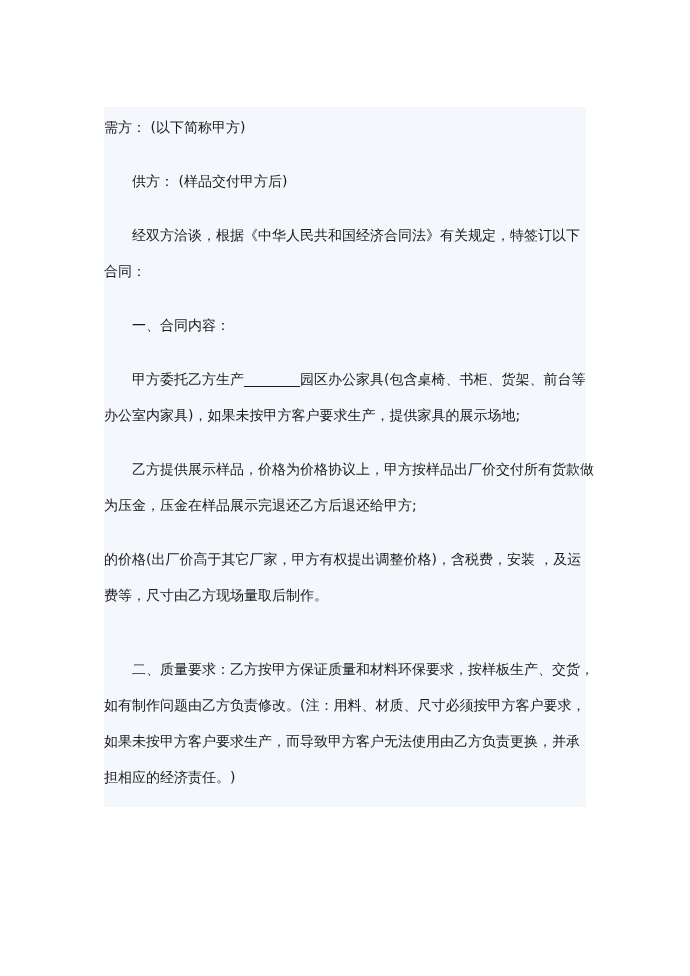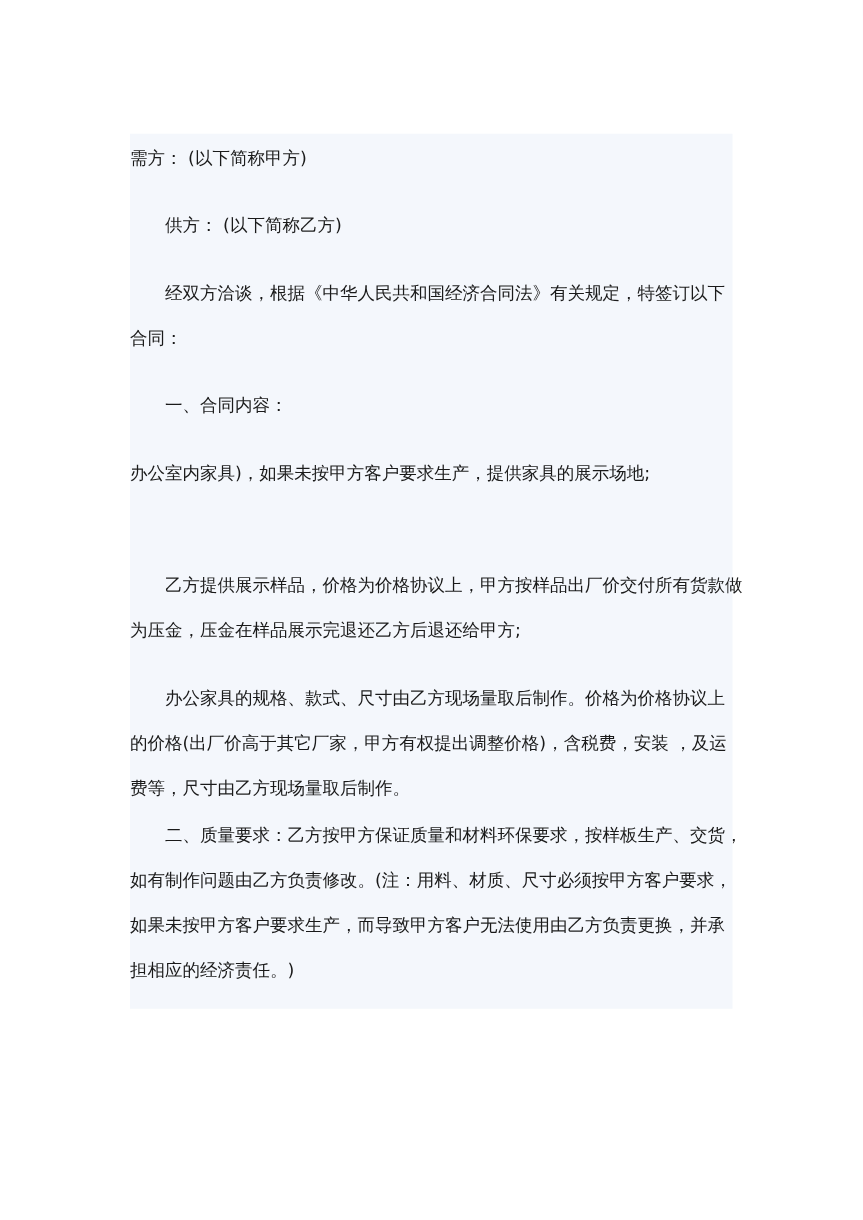--- a/index.html
+++ b/index.html
@@ -54,43 +54,43 @@
 <body>
 
 <div class="page">
   <div class="content-block">
 
     <p class="para" style="top:2px;">
       <span class="line">需方： (以下简称甲方)</span>
     </p>
 
     <p class="para" style="top:56px;">
-      <span class="line indent">供方： (以下简称乙方)</span>
+      <span class="line indent">供方： (样品交付甲方后)</span>
     </p>
 
     <p class="para" style="top:110px;">
       <span class="line indent">经双方洽谈，根据《中华人民共和国经济合同法》有关规定，特签订以下</span>
       <span class="line">合同：</span>
     </p>
 
     <p class="para" style="top:200px;">
       <span class="line indent">一、合同内容：</span>
     </p>
 
     <p class="para" style="top:254px;">
+      <span class="line indent">甲方委托乙方生产________园区办公家具(包含桌椅、书柜、货架、前台等</span>
       <span class="line">办公室内家具)，如果未按甲方客户要求生产，提供家具的展示场地;</span>
     </p>
 
     <p class="para" style="top:344px;">
       <span class="line indent">乙方提供展示样品，价格为价格协议上，甲方按样品出厂价交付所有货款做</span>
       <span class="line">为压金，压金在样品展示完退还乙方后退还给甲方;</span>
     </p>
 
     <p class="para" style="top:434px;">
-      <span class="line indent">办公家具的规格、款式、尺寸由乙方现场量取后制作。价格为价格协议上</span>
       <span class="line">的价格(出厂价高于其它厂家，甲方有权提出调整价格)，含税费，安装 ，及运</span>
       <span class="line">费等，尺寸由乙方现场量取后制作。</span>
     </p>
 
     <p class="para" style="top:544px;">
       <span class="line indent">二、质量要求：乙方按甲方保证质量和材料环保要求，按样板生产、交货，</span>
       <span class="line">如有制作问题由乙方负责修改。(注：用料、材质、尺寸必须按甲方客户要求，</span>
       <span class="line">如果未按甲方客户要求生产，而导致甲方客户无法使用由乙方负责更换，并承</span>
       <span class="line">担相应的经济责任。)</span>
     </p>

